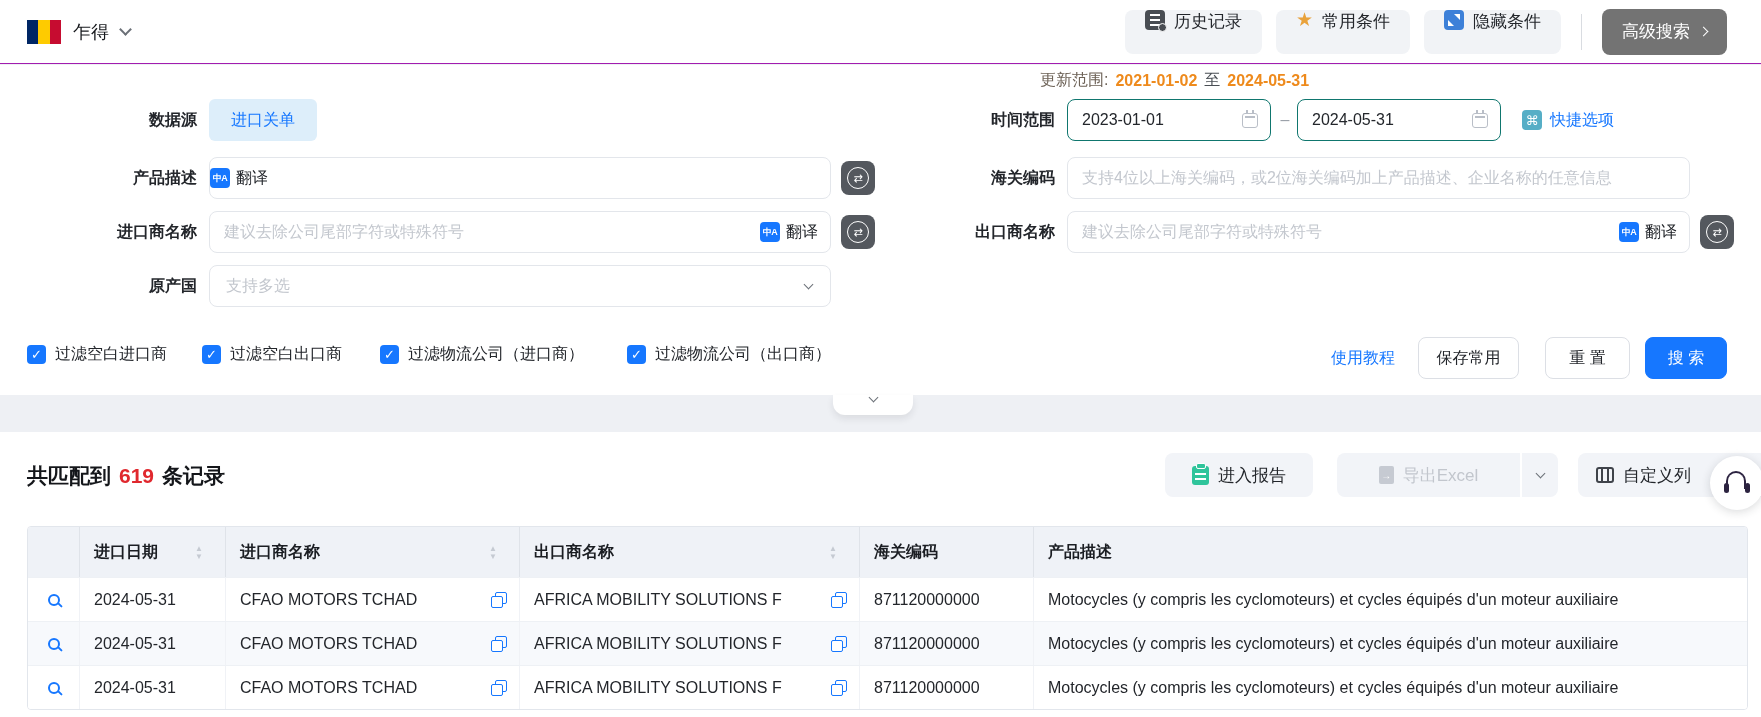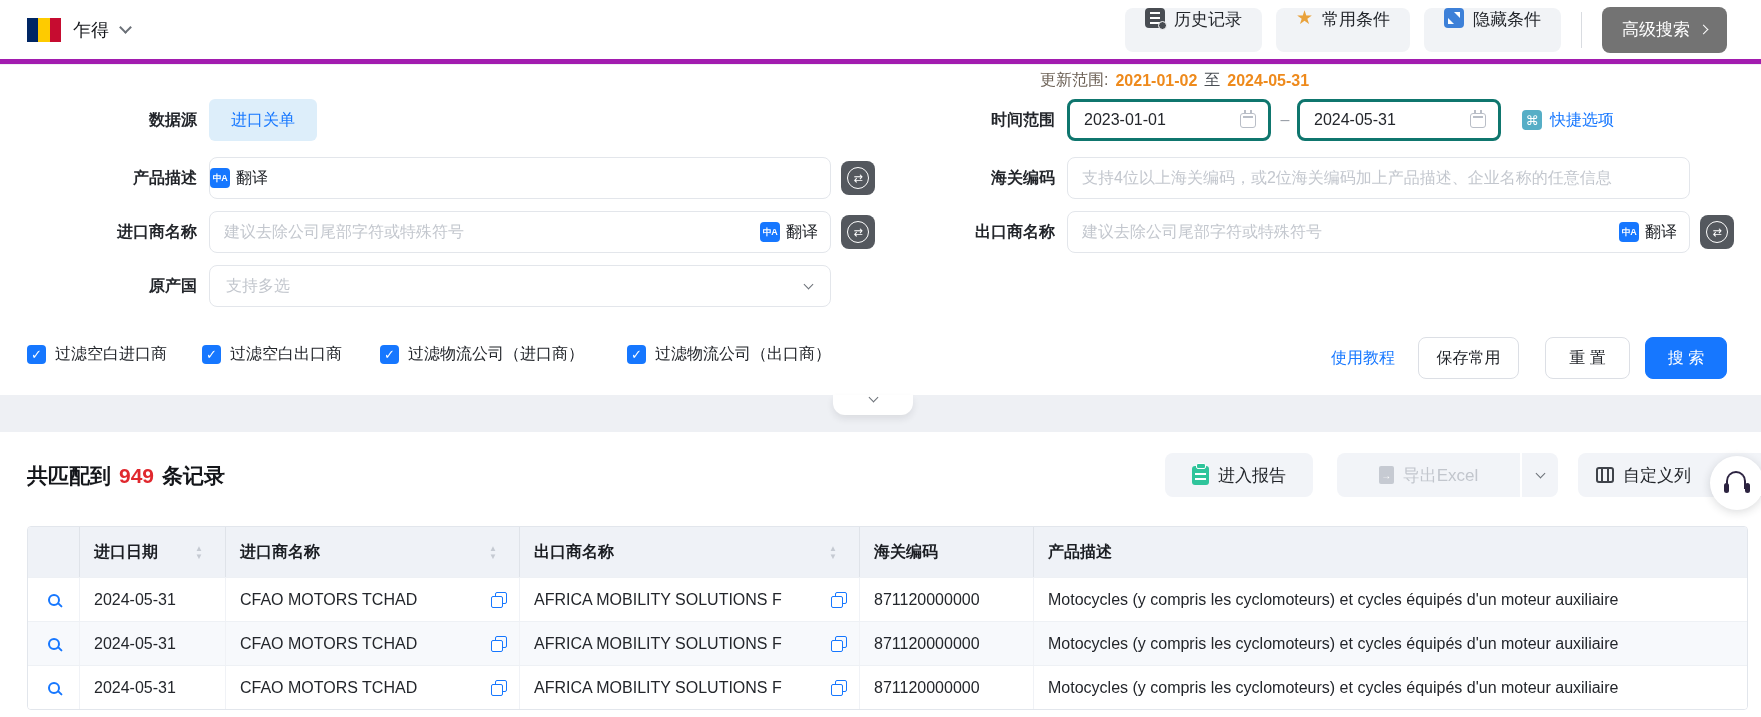--- a/index.html
+++ b/index.html
@@ -5,21 +5,21 @@
   * { margin:0; padding:0; box-sizing:border-box; }
   html,body { width:1761px; height:717px; }
   body {
     position:relative; overflow:hidden;
     font-family:"Liberation Sans","DejaVu Sans",sans-serif;
     background:#eef0f4; color:#23262b; font-size:16px;
   }
 
   
   .topbar { position:absolute; top:0; left:0; width:100%; height:64px; background:#fff;
-    border-bottom:5px solid #a21caf; display:flex; align-items:center; padding:0 34px 0 27px; }
+    border-bottom:1px solid #a21caf; display:flex; align-items:center; padding:0 34px 0 27px; }
   .brand { display:flex; align-items:center; gap:12px; cursor:pointer; }
   .flag { width:34px; height:24px;
     background:linear-gradient(90deg,#002664 0 33.4%,#fecb00 33.4% 66.7%,#c60c30 66.7% 100%); }
   .country { font-size:18px; color:#14161a; }
   .chv { width:9px; height:9px; border-right:2px solid #6b7077; border-bottom:2px solid #6b7077; flex:none; }
   .chv.down { transform:rotate(45deg); margin-top:-4px; }
   .chv.right { transform:rotate(-45deg); }
   .chv.white { border-color:#fff; }
   .chv.sm { width:7px; height:7px; border-width:1.7px; }
   .tb-actions { margin-left:auto; display:flex; align-items:center; gap:14px; }
@@ -55,21 +55,21 @@
 
   .update-line { position:absolute; left:1040px; top:5px; font-size:16px; display:flex; gap:7px; align-items:center; }
   .upd-label { color:#6d6257; }
   .upd-date { color:#ee8a1c; font-weight:bold; }
   .upd-to { color:#4a4f55; }
 
   .src-tab { position:absolute; left:209px; top:34px; width:108px; height:42px; background:#ddeefa;
     color:#1677ff; font-size:16px; border-radius:6px; display:flex; align-items:center;
     justify-content:center; cursor:pointer; }
 
-  .date-box { position:absolute; top:34px; width:204px; height:42px; border:3px solid #0f766e;
+  .date-box { position:absolute; top:34px; width:204px; height:42px; border:1px solid #0f766e;
     border-radius:8px; background:#fff; display:flex; align-items:center; padding:0 12px 0 14px;
     font-size:16px; color:#23262b; cursor:pointer; }
   .date-sep { position:absolute; left:1274px; top:34px; width:22px; line-height:42px;
     text-align:center; color:#9aa0a8; }
   .cal { width:16px; height:15px; border:1.5px solid #b9bec7; border-radius:3px; position:relative;
     margin-left:auto; flex:none; }
   .cal::before { content:""; position:absolute; left:2px; right:2px; top:2.5px; height:2px; background:#b9bec7; }
   .cal::after { content:""; position:absolute; top:-4px; left:3px; width:2px; height:4px;
     background:#b9bec7; box-shadow:6px 0 #b9bec7; }
   .quick { position:absolute; left:1522px; top:34px; height:42px; display:flex; align-items:center;
@@ -306,21 +306,21 @@
 
   <div class="collapse-tab">
     <span class="chv down sm"></span>
   </div>
 </div>
 
 <div id="results">
 
   <div class="summary">
     <span>共匹配到</span>
-    <span class="count">949</span>
+    <span class="count">619</span>
     <span>条记录</span>
   </div>
 
   <div class="res-btn btn-report">
     <span class="ic-report"></span>
     <span>进入报告</span>
   </div>
   <div class="res-btn btn-export-main">
     <span class="ic-export">→</span>
     <span>导出Excel</span>

